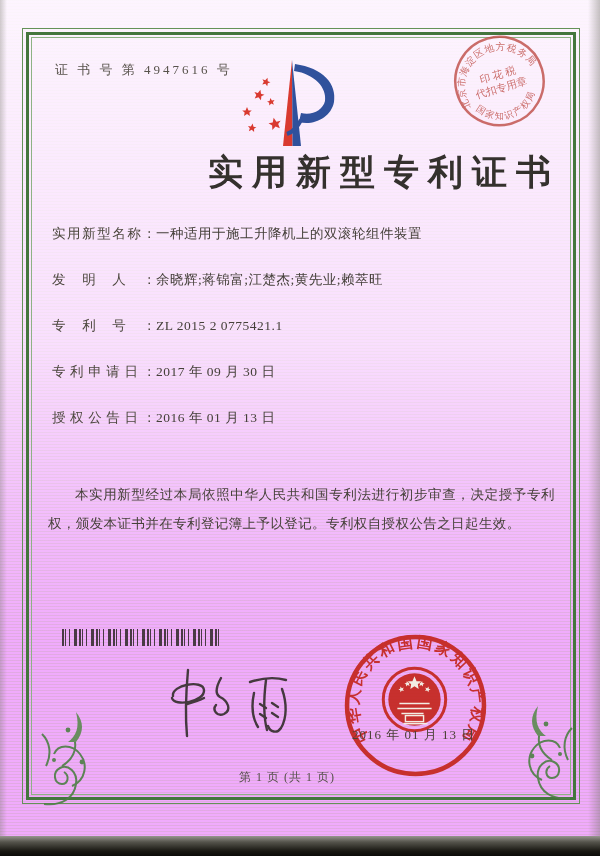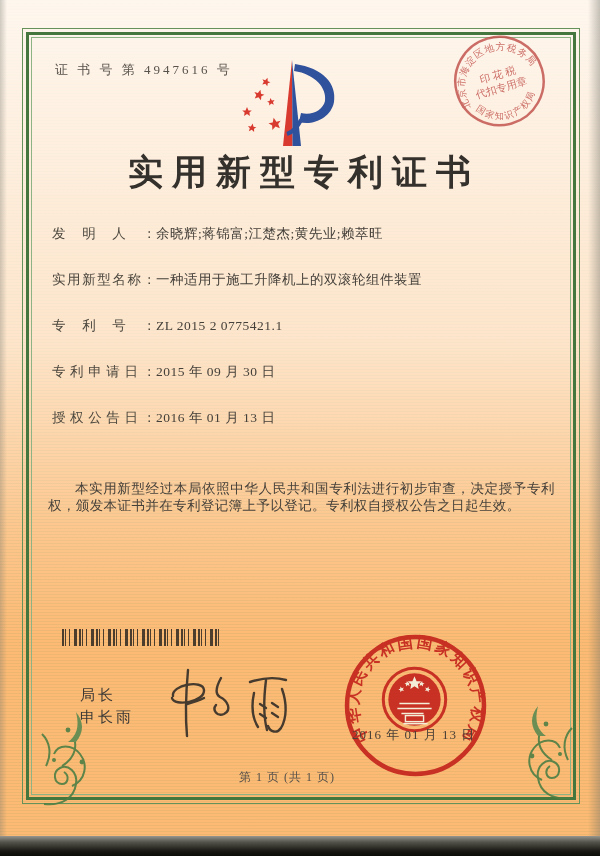--- a/index.html
+++ b/index.html
@@ -1,33 +1,33 @@
 <!DOCTYPE html>
 <html><head>
 <meta charset="utf-8">
 <style>
   html,body{margin:0;padding:0;}
   body{font-family:"Liberation Serif", serif; background:#777;}
-  .sheet{position:relative;width:600px;height:856px;background:#fdba74;overflow:hidden;}
+  .sheet{position:relative;width:600px;height:856px;background:#f0abfc;overflow:hidden;}
   .texture{position:absolute;inset:0;background:repeating-linear-gradient(180deg,rgba(148,158,92,.16) 0 1px,rgba(0,0,0,0) 1px 3px);pointer-events:none;}
   .whiten{position:absolute;inset:0;background:linear-gradient(180deg,rgba(255,255,255,.88) 0%,rgba(255,255,255,.62) 40%,rgba(255,255,255,.18) 62%,rgba(255,255,255,0) 75%);pointer-events:none;}
   .edge-bottom{position:absolute;left:0;right:0;bottom:0;height:20px;background:linear-gradient(180deg,#97968e 0%,#55544c 30%,#191812 75%,#0b0b08 100%);}
   .edge-right{position:absolute;top:0;right:0;bottom:0;width:12px;background:linear-gradient(90deg,rgba(0,0,0,0),rgba(110,110,100,.40));}
   .edge-left{position:absolute;top:0;left:0;bottom:0;width:7px;background:linear-gradient(270deg,rgba(0,0,0,0),rgba(120,120,110,.35));}
   .frame{position:absolute;left:22px;top:28px;width:556px;height:774px;border:1px solid #649258;}
   .frame-inner{position:absolute;inset:3px;border:3px solid #44763d;}
   .frame-inner2{position:absolute;inset:2px;border:1px solid #8db284;}
   .cert-no{position:absolute;left:55px;top:61px;font-size:13px;letter-spacing:3px;color:#57524b;}
   .logo{position:absolute;left:235px;top:58px;}
-  .title{position:absolute;left:0;right:40px;top:149px;text-align:center;font-size:35px;font-weight:bold;letter-spacing:9px;color:#34312d;margin-left:48px;}
+  .title{position:absolute;left:0;right:40px;top:149px;text-align:right;font-size:35px;font-weight:bold;letter-spacing:9px;color:#34312d;margin-left:48px;}
   .fields{position:absolute;left:52px;top:224px;width:505px;}
   .frow{display:flex;margin-bottom:27px;font-size:13.5px;color:#45403a;line-height:19px;}
   .flabel{width:104px;flex:0 0 104px;text-align:justify;text-align-last:justify;color:#4d483f;}
   .fval{flex:1;letter-spacing:.5px;}
-  .paras{position:absolute;left:48px;top:480px;width:507px;font-size:13.5px;line-height:17px;color:#46413a;text-align:justify;}
+  .paras{position:absolute;left:48px;top:480px;width:507px;font-size:13.5px;line-height:29px;color:#46413a;text-align:justify;}
   .paras p{margin:0;text-indent:2em;letter-spacing:.4px;}
   .barcode{position:absolute;left:62px;top:629px;width:158px;height:17px;opacity:.82;
     background:repeating-linear-gradient(90deg,#26221e 0 2px,transparent 2px 3px,#26221e 3px 4px,transparent 4px 7px,#26221e 7px 8px,transparent 8px 12px,#26221e 12px 15px,transparent 15px 17px);}
   .signer{position:absolute;left:80px;top:684px;font-family:"Liberation Sans",sans-serif;font-size:15px;color:#3b3936;letter-spacing:3px;line-height:22px;font-weight:500;}
   .signature{position:absolute;left:158px;top:660px;}
   .seal{position:absolute;left:343px;top:633px;opacity:.92;}
   .seal-date{position:absolute;left:352px;top:726px;font-size:13px;letter-spacing:1px;color:#4b4138;z-index:5;}
   .footer{position:absolute;left:175px;top:769px;width:160px;text-align:right;font-size:12px;color:#55504a;letter-spacing:1px;}
   .stamp{position:absolute;left:452px;top:33px;transform:rotate(-16deg);opacity:.82;}
   .orn{position:absolute;opacity:.9;}
@@ -69,51 +69,47 @@
 
       <path d="M60,6 C88,10 102,26 99,44 C96,60 78,68 64,64 L66,55 C77,58 88,52 90,43 C92,30 80,16 59,13 Z" fill="#30519c"></path>
       <path d="M66,62 C62,70 58,74 52,76" stroke="#30519c" stroke-width="4" fill="none"></path>
     </svg>
   </div>
 
   <div class="title">实用新型专利证书</div>
 
   <div class="fields">
     <div class="frow">
+      <span class="flabel">实用新型名称：</span>
+      <span class="fval">一种适用于施工升降机上的双滚轮组件装置</span>
+    </div>
+    <div class="frow">
       <span class="flabel">发明人：</span>
       <span class="fval">余晓辉;蒋锦富;江楚杰;黄先业;赖萃旺</span>
-    </div>
-    <div class="frow">
-      <span class="flabel">实用新型名称：</span>
-      <span class="fval">一种适用于施工升降机上的双滚轮组件装置</span>
     </div>
     <div class="frow">
       <span class="flabel">专利号：</span>
       <span class="fval">ZL 2015 2 0775421.1</span>
     </div>
     <div class="frow">
       <span class="flabel">专利申请日：</span>
-      <span class="fval">2015 年 09 月 30 日</span>
+      <span class="fval">2017 年 09 月 30 日</span>
     </div>
     <div class="frow">
       <span class="flabel">授权公告日：</span>
       <span class="fval">2016 年 01 月 13 日</span>
     </div>
   </div>
 
   <div class="paras">
     <p>本实用新型经过本局依照中华人民共和国专利法进行初步审查，决定授予专利权，颁发本证书并在专利登记簿上予以登记。专利权自授权公告之日起生效。</p>
   </div>
 
   <div class="barcode"></div>
 
-  <div class="signer">
-    <div>局长</div>
-    <div>申长雨</div>
-  </div>
 
   <div class="signature">
     <svg width="140" height="84" viewBox="0 0 140 84" fill="none" stroke="#2e2a26" stroke-width="2.4" stroke-linecap="round" opacity="0.88">
       <path d="M30,10 C28,32 27,54 29,76"></path>
       <path d="M15,36 C13,25 45,19 46,30 C47,42 16,47 14,38"></path>
       <path d="M29,44 C36,42 42,40 46,38"></path>
       <path d="M63,18 C58,27 57,34 62,37 C70,41 74,50 66,54 C59,57 54,50 58,45"></path>
       <path d="M92,22 C104,18 117,17 128,20"></path>
       <path d="M108,20 C106,36 105,55 109,70"></path>
       <path d="M96,33 C93,47 95,59 100,67"></path>

